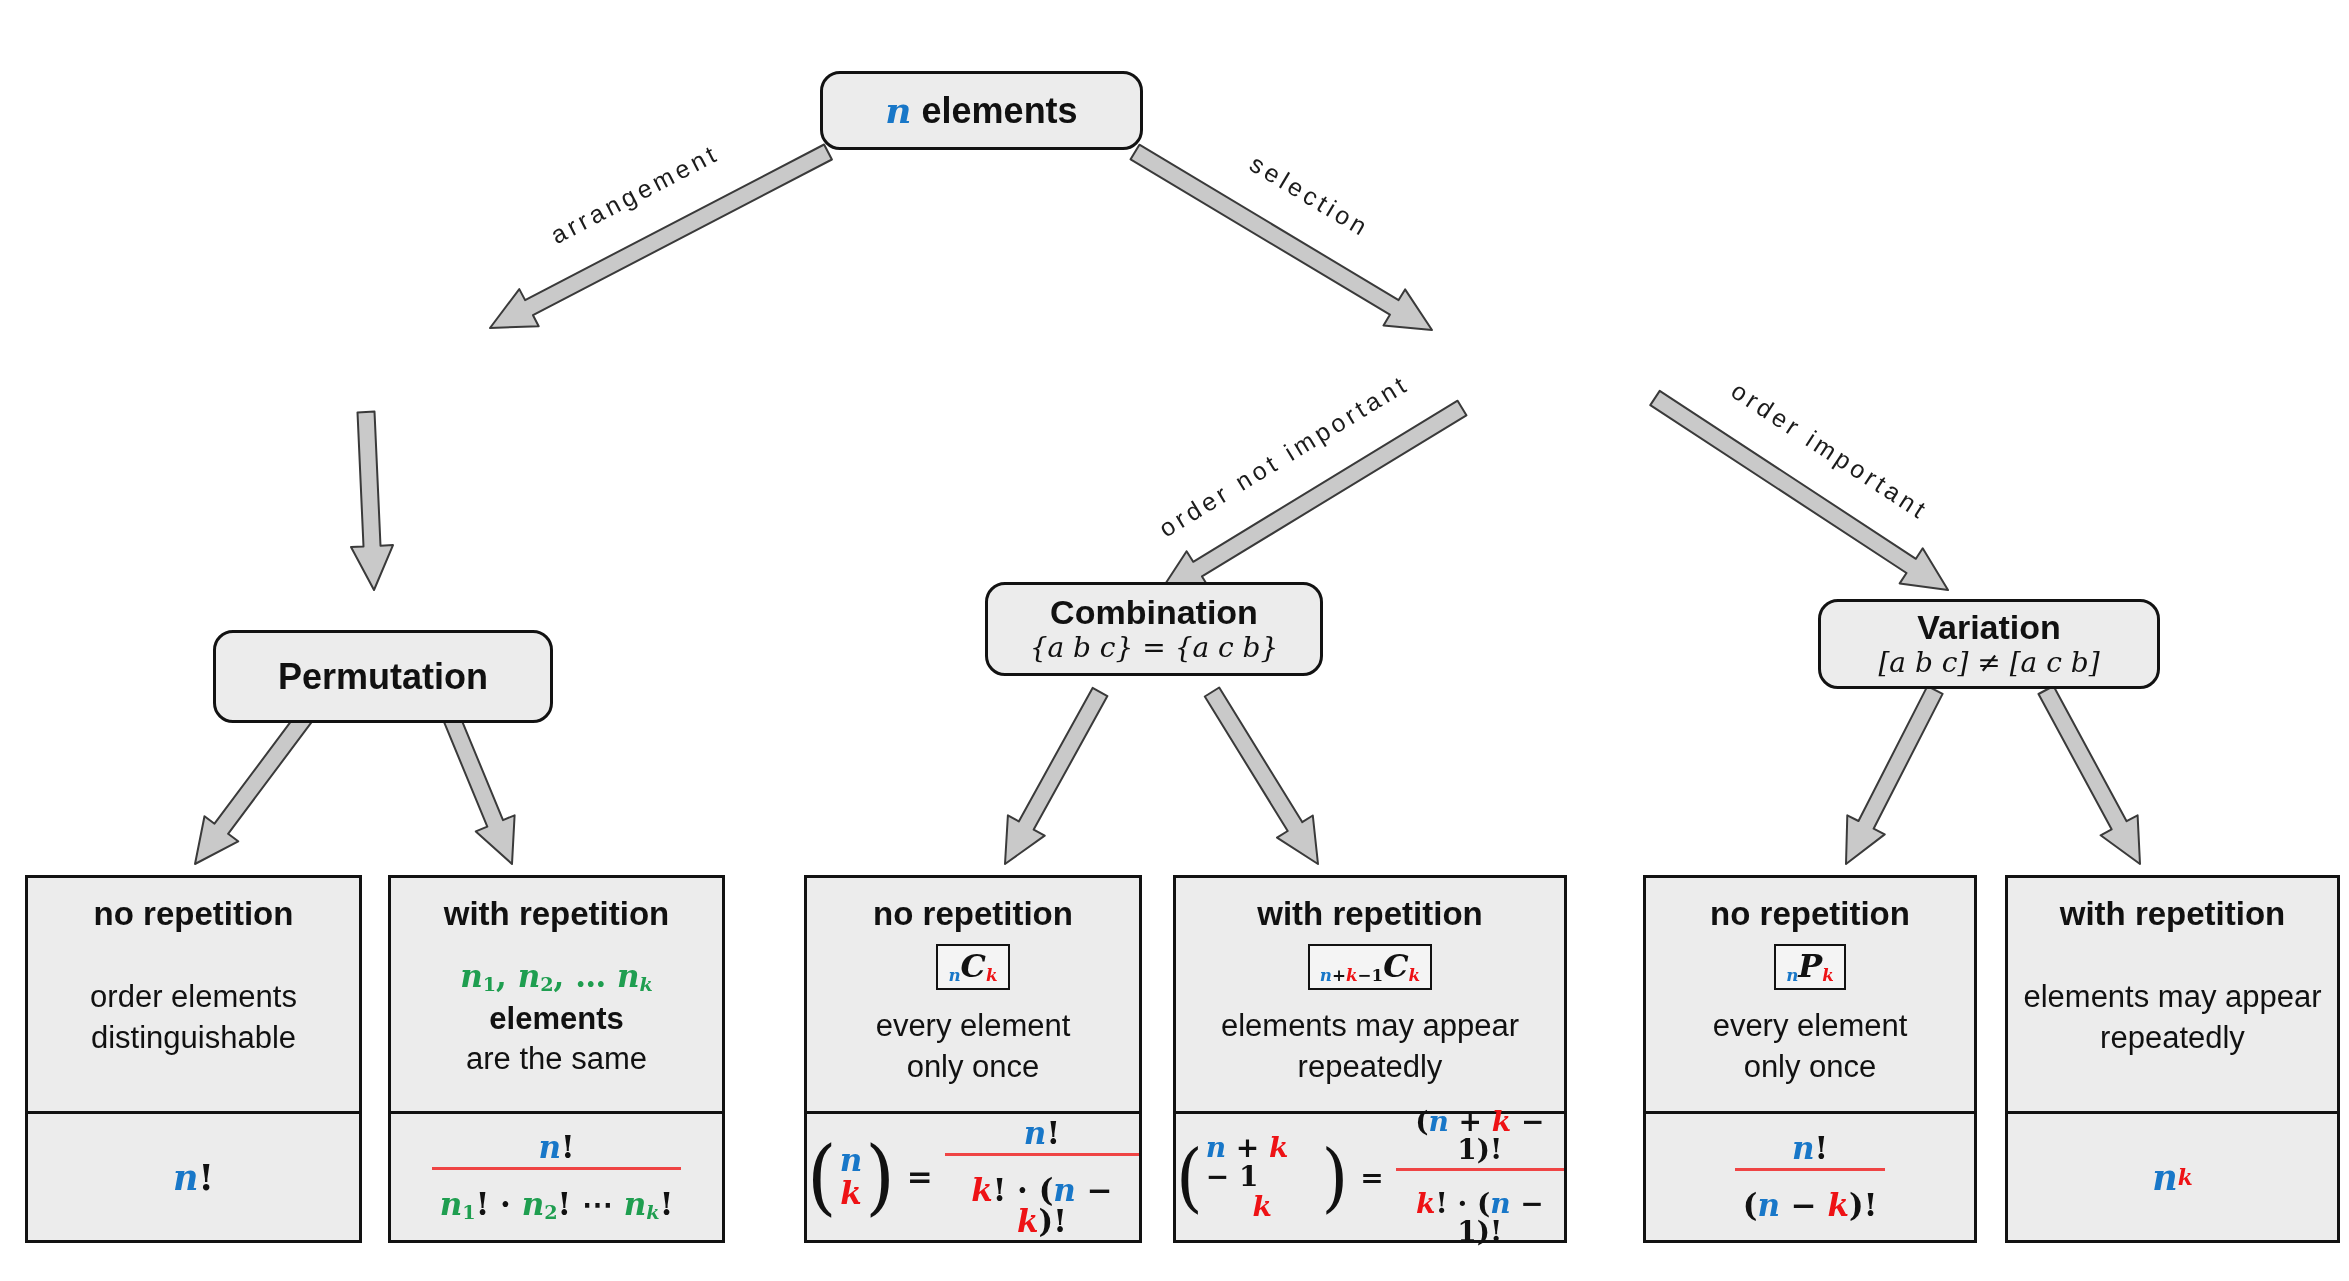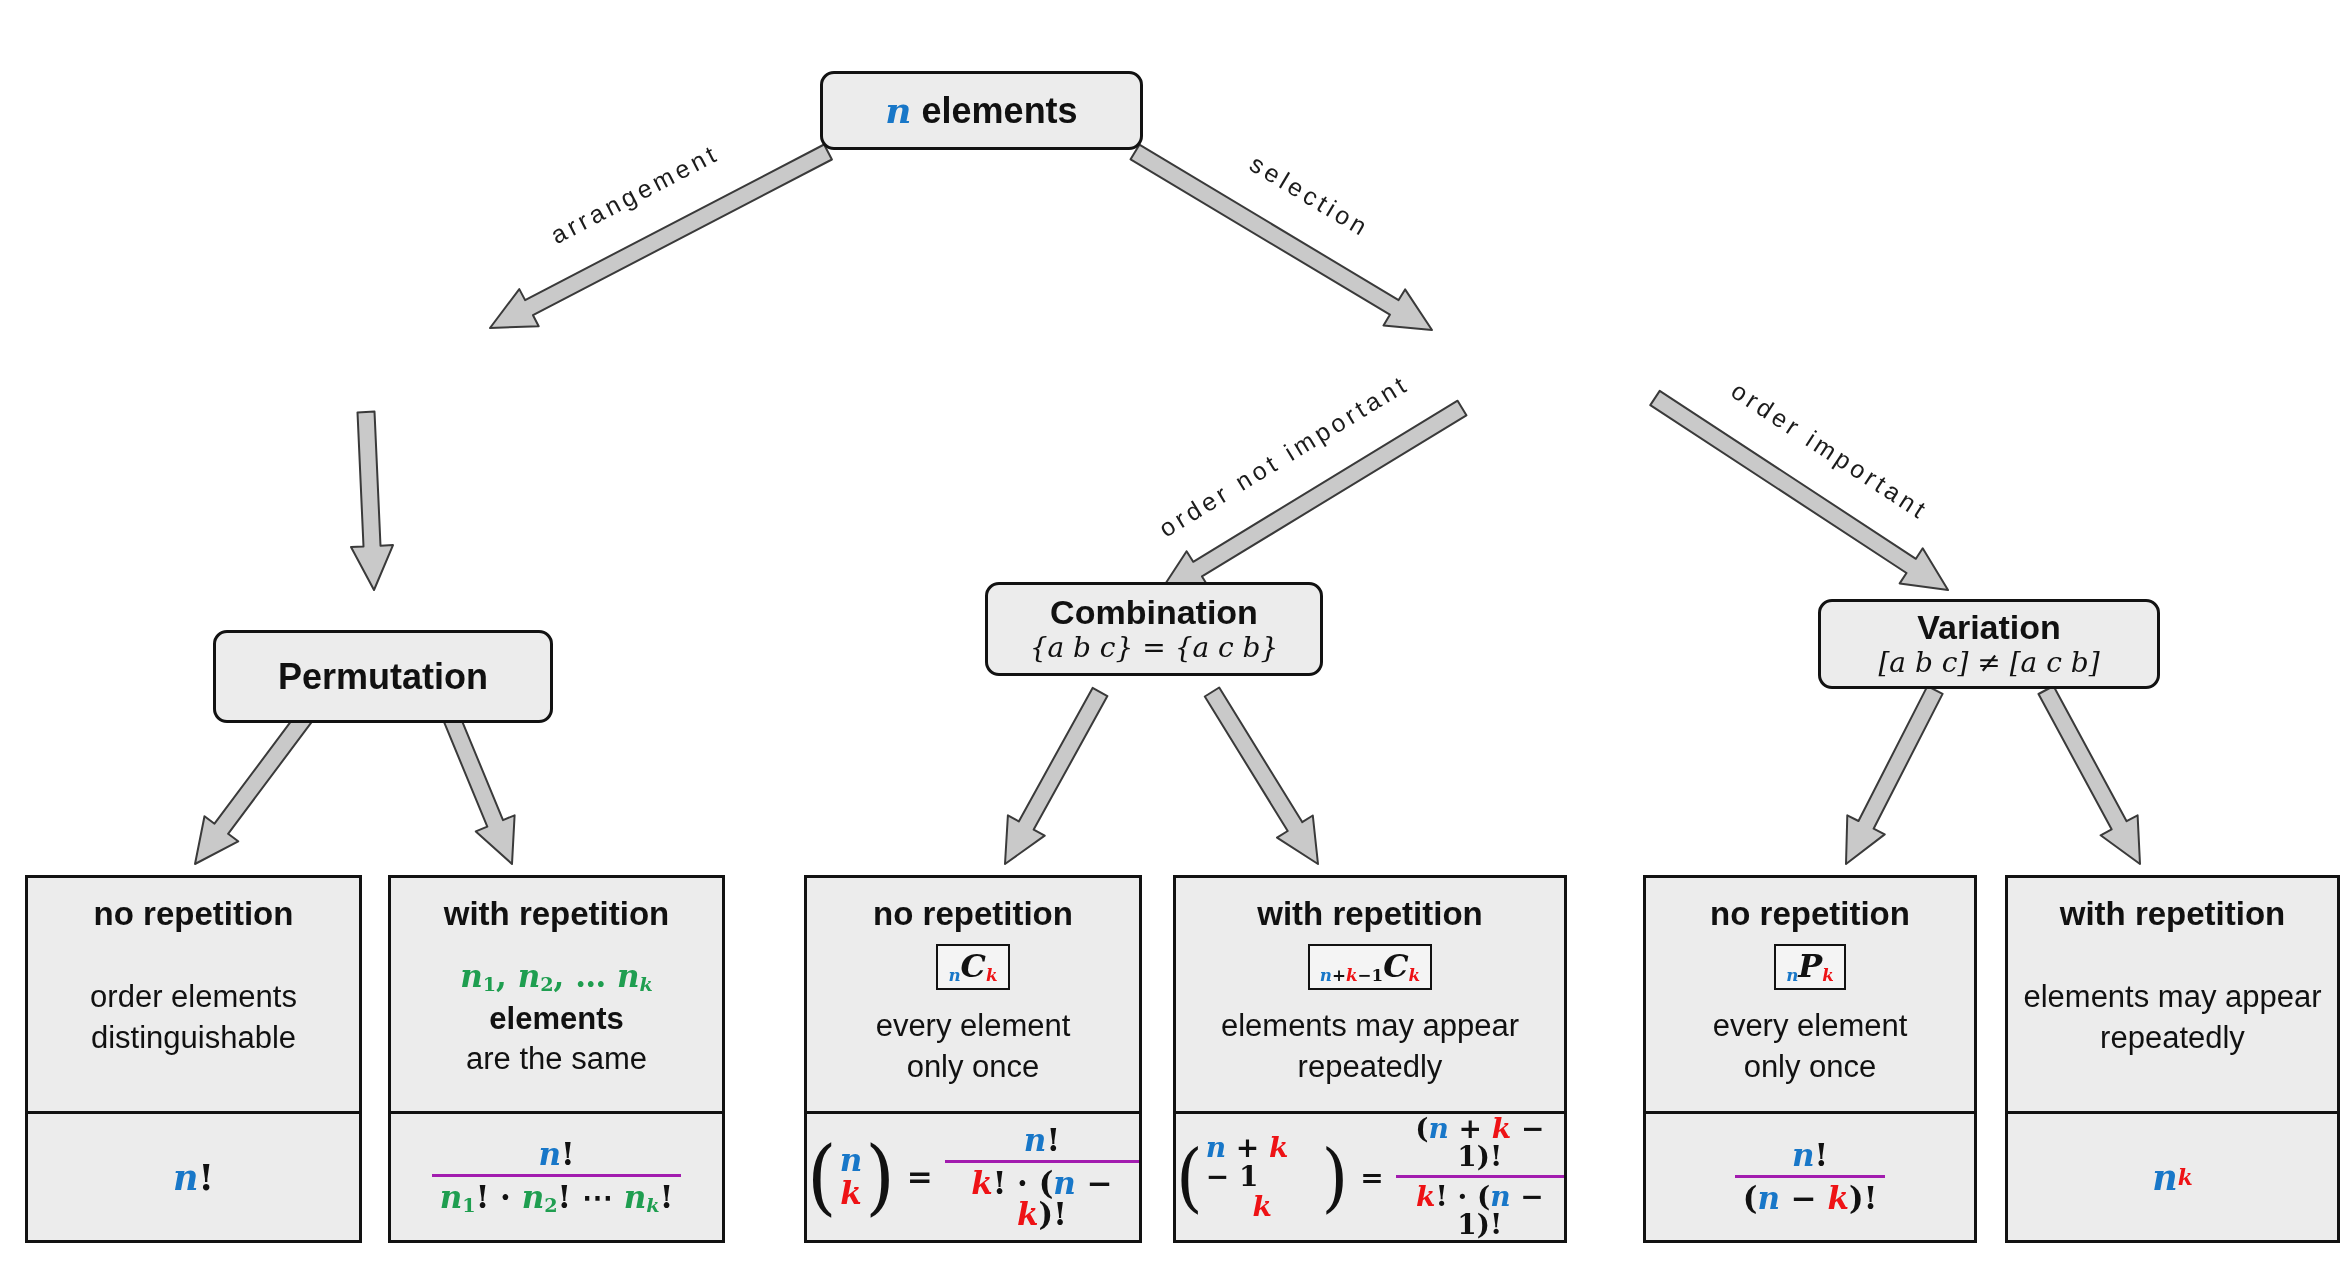--- a/index.html
+++ b/index.html
@@ -1,34 +1,34 @@
 <!DOCTYPE html>
 <html><head>
 <meta charset="utf-8">
 <style>
   html,body{margin:0;padding:0;background:#fff}
   .canvas{position:relative;width:2349px;height:1281px;background:#ffffff;
           font-family:"Liberation Sans",sans-serif;overflow:hidden}
   .arrows{position:absolute;left:0;top:0}
   
-  .node{position:absolute;background:#ececec;border:3.5px solid #121212;border-radius:14px;
+  .node{position:absolute;background:#ececec;border:3.5px solid #121212;border-radius:20px;
         box-sizing:border-box;display:flex;flex-direction:column;align-items:center;justify-content:center}
   .ntitle{font-size:36px;font-weight:bold;color:#111;white-space:nowrap;line-height:1.1}
   .nsub{font-family:"DejaVu Serif",serif;font-style:italic;font-size:28px;color:#111;
         white-space:nowrap;line-height:1.15;margin-top:1px}
   
   .math{font-family:"DejaVu Serif",serif;font-style:italic;font-weight:bold}
   .m-up{font-style:normal}
   .m-sans{font-family:"Liberation Sans",sans-serif;font-style:normal}
   .m-sub{font-size:0.62em;vertical-align:-0.22em}
   .m-sup{font-size:0.62em;vertical-align:0.55em}
   .m-big{font-size:1.18em}
   .frac{display:inline-flex;flex-direction:column;align-items:stretch;text-align:center;vertical-align:middle}
   .frac>.num{padding:0 8px 4px;line-height:1}
-  .frac>.den{border-top:3px solid #a21caf;padding:5px 8px 0;line-height:1}
+  .frac>.den{border-top:3px solid #ef4444;padding:19px 8px 0;line-height:1}
   .binom{display:inline-flex;align-items:center}
   .bparen{font-style:normal;font-weight:500;font-size:2.45em;line-height:0;transform:scaleY(1.08)}
   .bcol{display:inline-flex;flex-direction:column;align-items:center;line-height:1.05;padding:0 3px}
   .eq{font-style:normal;padding:0 12px}
   
   .leaf{position:absolute;top:875px;height:368px;background:#ececec;border:3px solid #121212;
         box-sizing:border-box;display:flex;flex-direction:column}
   .leaf-top{flex:1;display:flex;flex-direction:column;align-items:center;padding-top:18px;min-height:0}
   .leaf-title{font-size:33px;font-weight:bold;color:#111;line-height:1.1}
   .leaf-badge{margin-top:12px;border:2px solid #111;padding:1px 10px 3px;font-size:27px;background:#f4f4f4}

